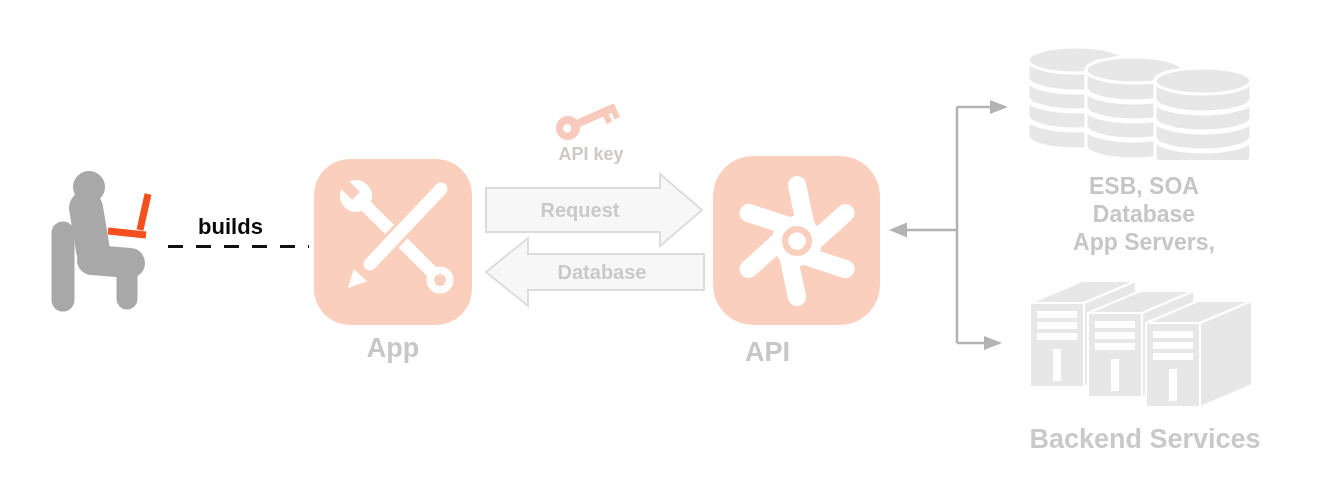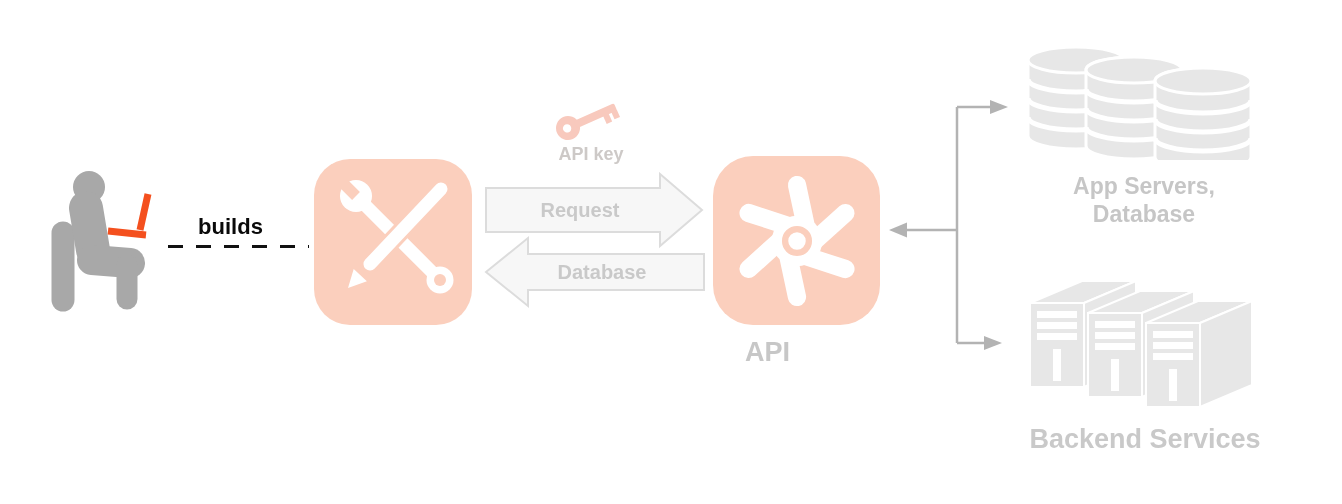--- a/index.html
+++ b/index.html
@@ -71,20 +71,21 @@
       <circle cx="42" cy="37" r="16" fill="#fff"></circle>
       <line x1="14" y1="9" x2="42" y2="37" stroke="#fbcfbd" stroke-width="11" stroke-linecap="butt"></line>
       <circle cx="126" cy="121" r="13.5" fill="#fff"></circle>
       <circle cx="126" cy="121" r="6" fill="#fbcfbd"></circle>
 
       <line x1="127" y1="30" x2="56" y2="105" stroke="#fbcfbd" stroke-width="19" stroke-linecap="round"></line>
       <line x1="127" y1="30" x2="56" y2="105" stroke="#fff" stroke-width="13" stroke-linecap="round"></line>
       <polygon points="34,129 52.9,122.3 39.7,109.9" fill="#fff"></polygon>
     </svg>
   </div>
+  <div id="app-label" class="label gray-label">App</div>
 
   <svg id="key-svg" class="abs" width="82" height="54" viewBox="0 0 82 54">
     <g transform="rotate(-24 18 30)">
       <circle cx="18" cy="30" r="12" fill="#f8c9bd"></circle>
       <rect x="26" y="26" width="44" height="8" rx="2" fill="#f8c9bd"></rect>
       <rect x="55" y="33" width="6" height="9" fill="#f8c9bd"></rect>
       <rect x="64" y="33" width="6" height="8" fill="#f8c9bd"></rect>
       <circle cx="17" cy="30" r="4.2" fill="#fff"></circle>
     </g>
   </svg>
@@ -153,22 +154,23 @@
       <path d="M135,47 A48,13 0 0 1 231,47 L231,123 A48,13 0 0 1 135,123 Z"></path>
       <ellipse cx="183" cy="47" rx="48" ry="13"></ellipse>
     </g>
     <g stroke="#fff" stroke-width="5" fill="none">
       <path d="M135,66 A48,13 0 0 0 231,66"></path>
       <path d="M135,85 A48,13 0 0 0 231,85"></path>
       <path d="M135,104 A48,13 0 0 0 231,104"></path>
     </g>
   </svg>
   <div id="db-label" class="label">
+    <div>ESB, SOA</div>
+    <div>Database</div>
     <div>App Servers,</div>
-    <div>Database</div>
   </div>
 
   <svg id="servers-svg" class="abs" width="240" height="133" viewBox="0 0 240 133">
 
     <g fill="#e7e7e7" stroke="#fff" stroke-width="2">
       <polygon points="8,27 62,27 114,5 60,5"></polygon>
       <polygon points="62,27 114,5 114,89 62,111"></polygon>
       <rect x="8" y="27" width="54" height="84"></rect>
     </g>
     <g fill="#fff">

